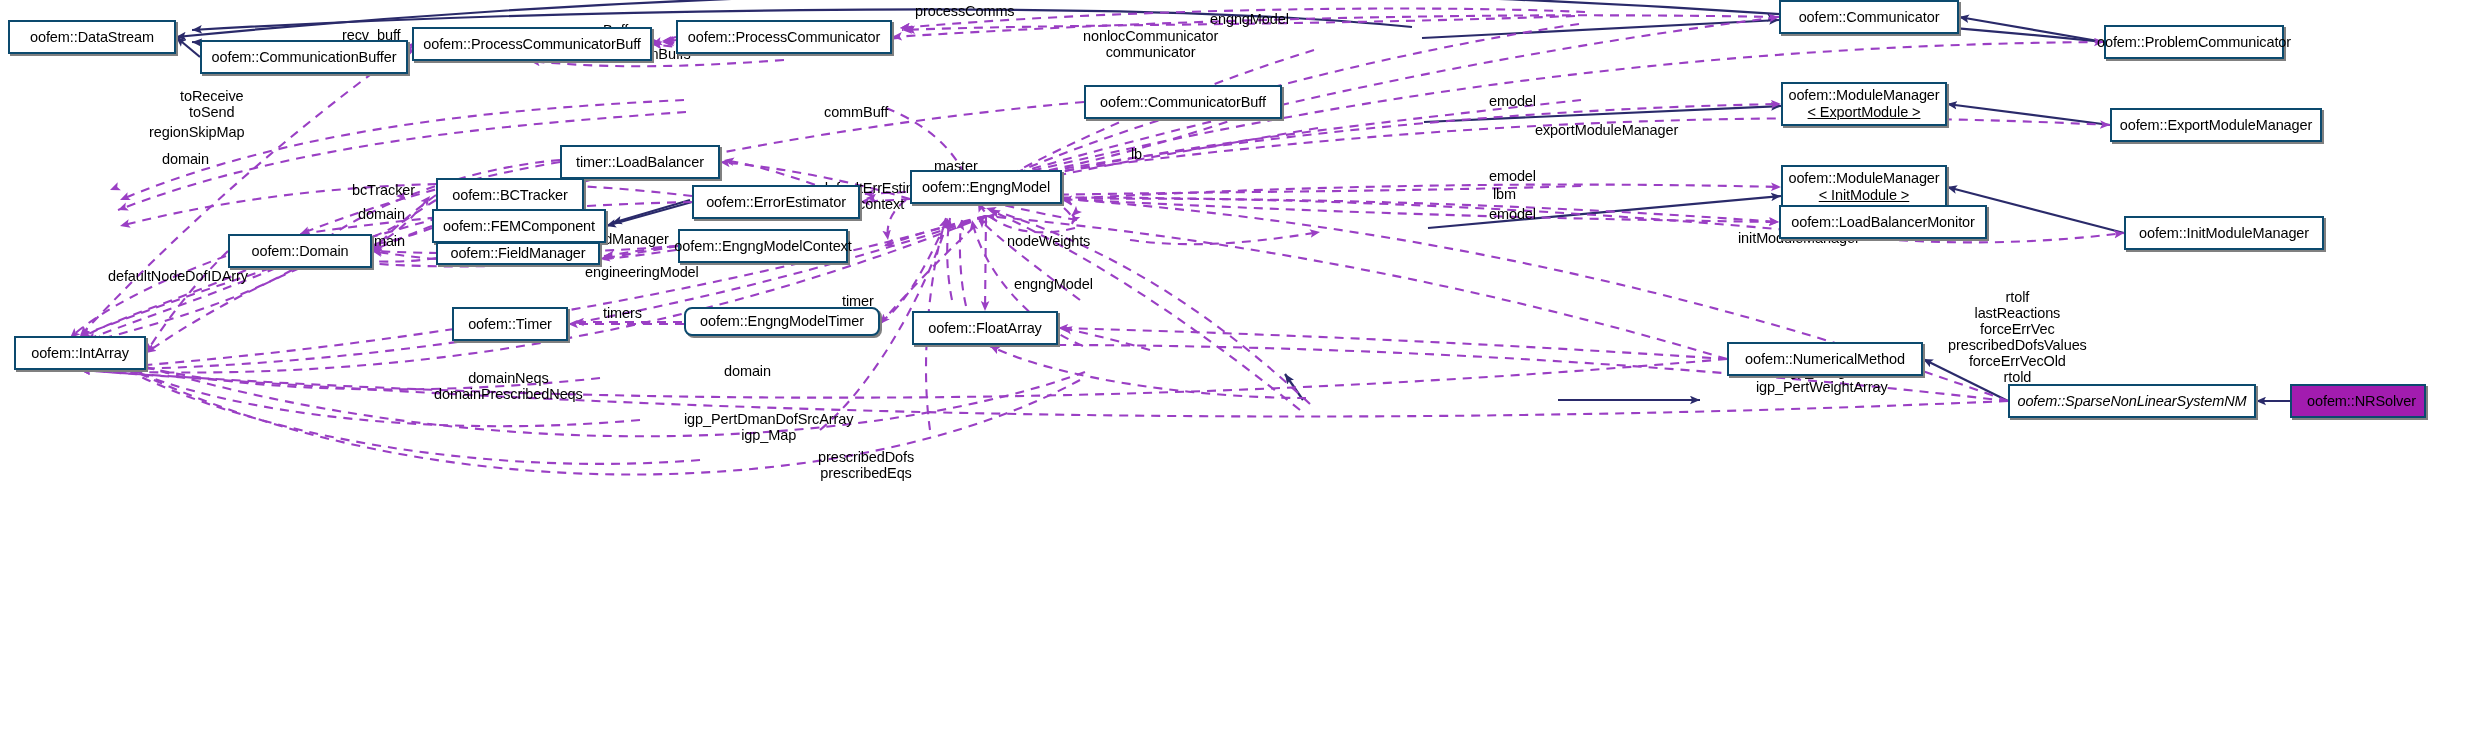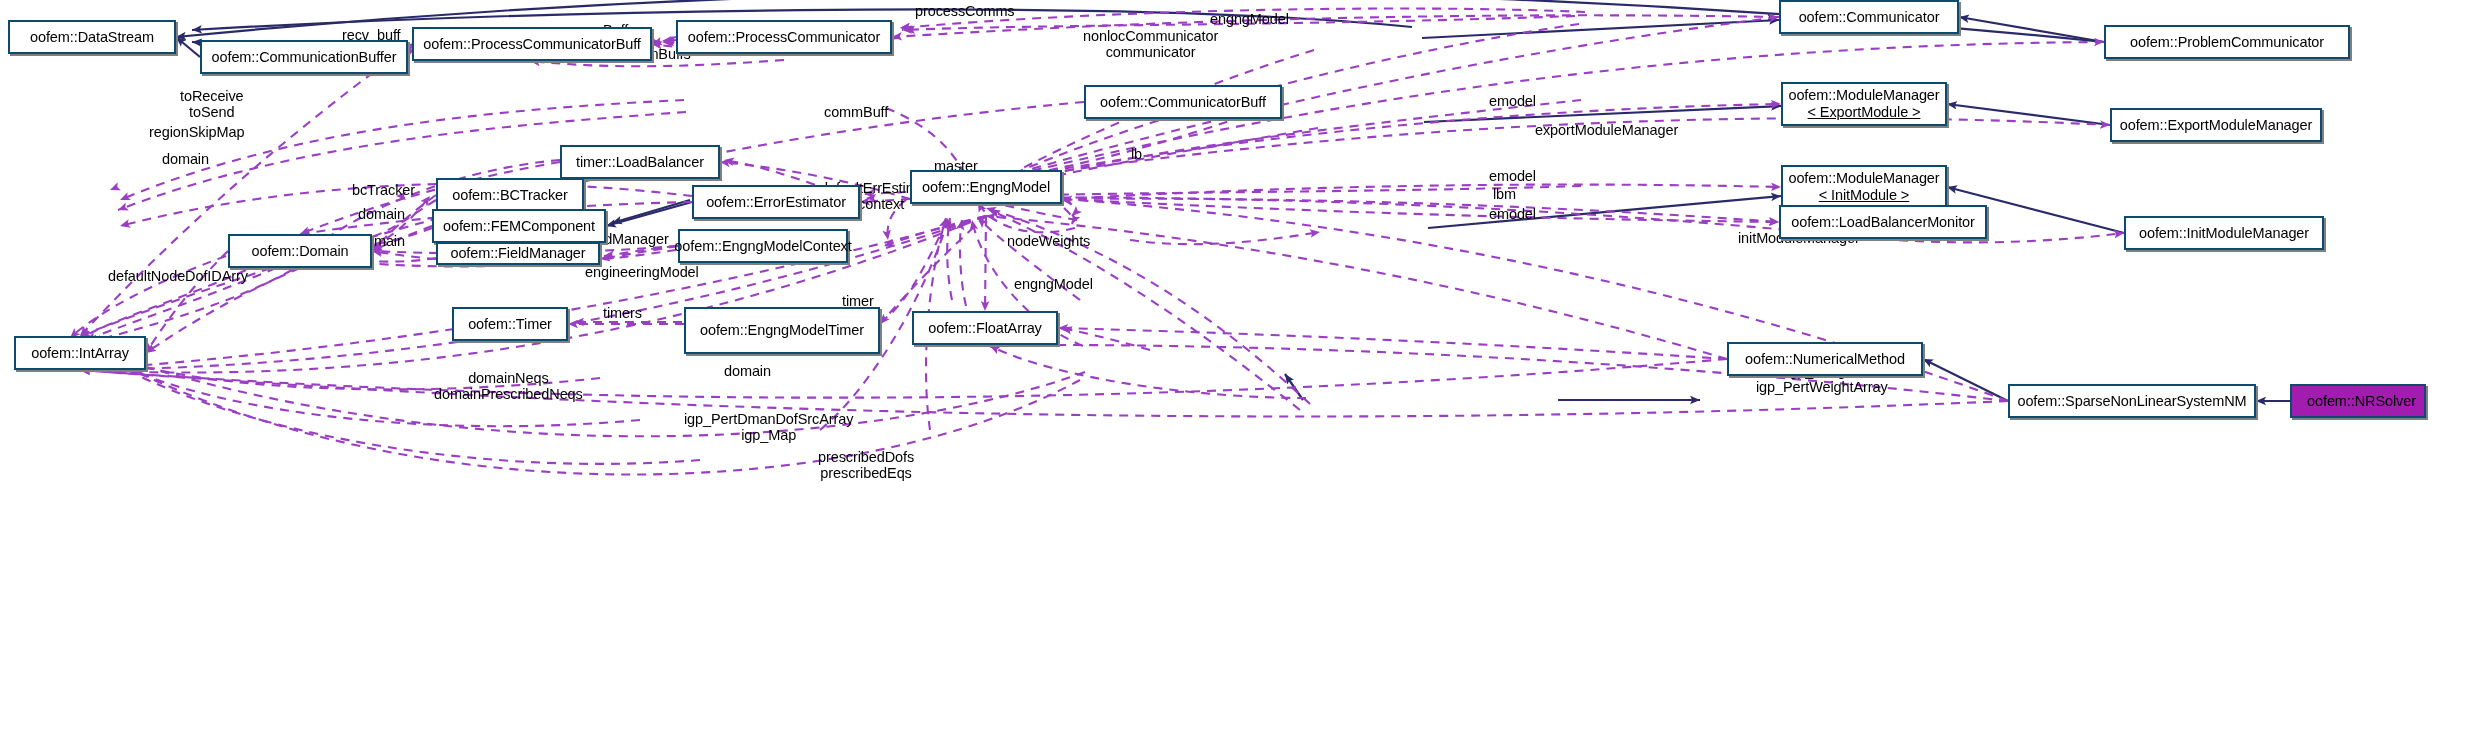--- a/index.html
+++ b/index.html
@@ -240,21 +240,21 @@
   </div>
   <div class="node" style="left:412px; top:27px; width:240px; height:34px;">
     <span>oofem::ProcessCommunicatorBuff</span>
   </div>
   <div class="node" style="left:676px; top:20px; width:216px; height:34px;">
     <span>oofem::ProcessCommunicator</span>
   </div>
   <div class="node" style="left:1779px; top:0px; width:180px; height:34px;">
     <span>oofem::Communicator</span>
   </div>
-  <div class="node" style="left:2104px; top:25px; width:246px; height:34px;">
+  <div class="node" style="left:2104px; top:25px; width:180px; height:34px;">
     <span>oofem::ProblemCommunicator</span>
   </div>
   <div class="node" style="left:1084px; top:85px; width:198px; height:34px;">
     <span>oofem::CommunicatorBuff</span>
   </div>
   <div class="node" style="left:1781px; top:82px; width:166px; height:44px;">
     <span>oofem::ModuleManager</span>
     <span class="line2">&lt; ExportModule &gt;</span>
   </div>
   <div class="node" style="left:2110px; top:108px; width:212px; height:34px;">
@@ -290,33 +290,33 @@
   </div>
   <div class="node" style="left:1779px; top:205px; width:208px; height:34px;">
     <span>oofem::LoadBalancerMonitor</span>
   </div>
   <div class="node" style="left:2124px; top:216px; width:200px; height:34px;">
     <span>oofem::InitModuleManager</span>
   </div>
   <div class="node" style="left:452px; top:307px; width:116px; height:34px;">
     <span>oofem::Timer</span>
   </div>
-  <div class="node" style="left:684px; top:307px; width:196px; height:47px;">
+  <div class="node" style="left:684px; top:307px; width:196px; height:29px;border-radius:8px;">
     <span>oofem::EngngModelTimer</span>
   </div>
   <div class="node" style="left:912px; top:311px; width:146px; height:34px;">
     <span>oofem::FloatArray</span>
   </div>
   <div class="node" style="left:14px; top:336px; width:132px; height:34px;">
     <span>oofem::IntArray</span>
   </div>
   <div class="node" style="left:1727px; top:342px; width:196px; height:34px;">
     <span>oofem::NumericalMethod</span>
   </div>
-  <div class="node" style="left:2008px; top:384px; width:248px; height:34px;">
+  <div class="node" style="left:2008px; top:384px; width:248px; height:34px;font-style:italic;">
     <span>oofem::SparseNonLinearSystemNM</span>
   </div>
   <div class="node highlight" style="left:2290px; top:384px; width:136px; height:34px;">
     <span>oofem::NRSolver</span>
   </div>
 
   <div class="elabel" style="left:340px; top:27px;"><div>recv_buff</div><div>send_buff</div></div>
   <div class="elabel" style="left:566px; top:46px;">processCommBuffs</div>
   <div class="elabel" style="left:588px; top:22px;">pcBuffer</div>
   <div class="elabel" style="left:915px; top:3px;">processComms</div>
@@ -336,20 +336,21 @@
   <div class="elabel" style="left:352px; top:182px;">bcTracker</div>
   <div class="elabel" style="left:1489px; top:206px;">emodel</div>
   <div class="elabel" style="left:358px; top:206px;">domain</div>
   <div class="elabel" style="left:586px; top:231px;">fieldManager</div>
   <div class="elabel" style="left:358px; top:233px;">domain</div>
   <div class="elabel" style="left:1007px; top:233px;">nodeWeights</div>
   <div class="elabel" style="left:1738px; top:230px;">initModuleManager</div>
   <div class="elabel" style="left:585px; top:264px;">engineeringModel</div>
   <div class="elabel" style="left:108px; top:268px;">defaultNodeDofIDArry</div>
   <div class="elabel" style="left:1014px; top:276px;">engngModel</div>
+  <div class="elabel" style="left:1948px; top:289px;"><div>rtolf</div><div>lastReactions</div><div>forceErrVec</div><div>prescribedDofsValues</div><div>forceErrVecOld</div><div>rtold</div></div>
   <div class="elabel" style="left:603px; top:305px;">timers</div>
   <div class="elabel" style="left:842px; top:293px;">timer</div>
   <div class="elabel" style="left:1756px; top:363px;"><div>igp_Weight</div><div>igp_PertWeightArray</div></div>
   <div class="elabel" style="left:724px; top:363px;">domain</div>
   <div class="elabel" style="left:434px; top:370px;"><div>domainNeqs</div><div>domainPrescribedNeqs</div></div>
   <div class="elabel" style="left:684px; top:411px;"><div>igp_PertDmanDofSrcArray</div><div>igp_Map</div></div>
   <div class="elabel" style="left:818px; top:449px;"><div>prescribedDofs</div><div>prescribedEqs</div></div>
 
 </div>
 

